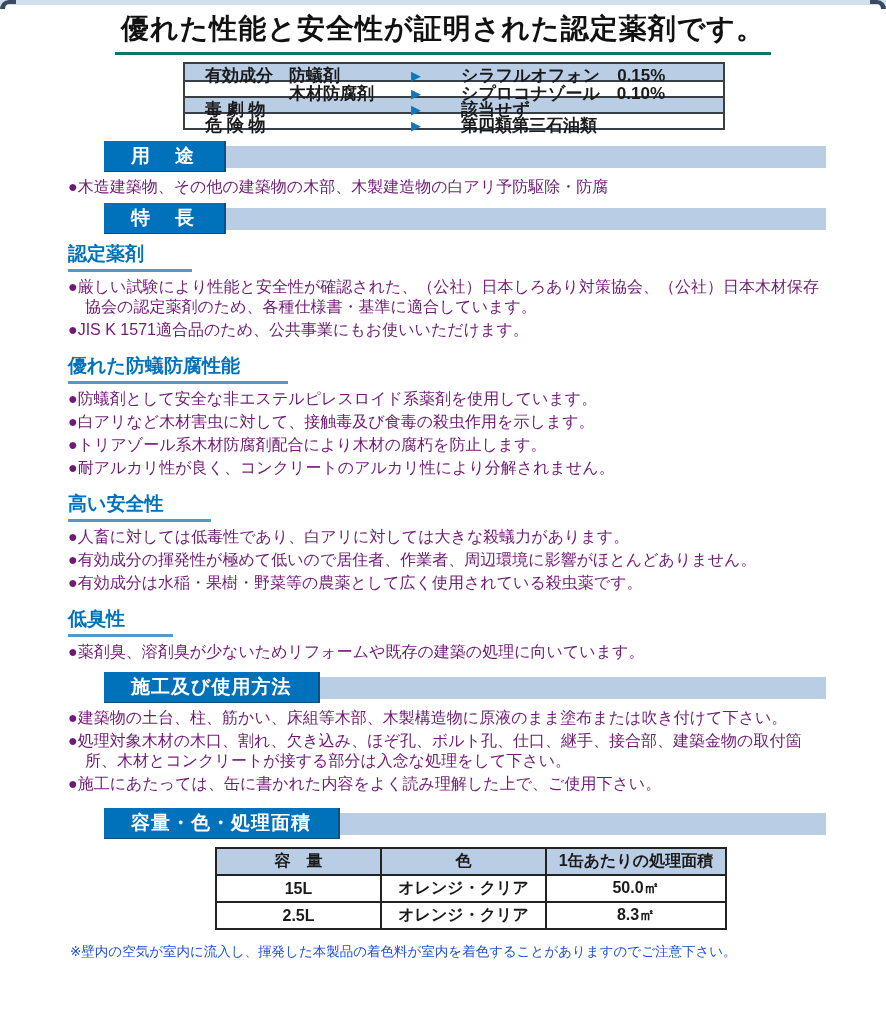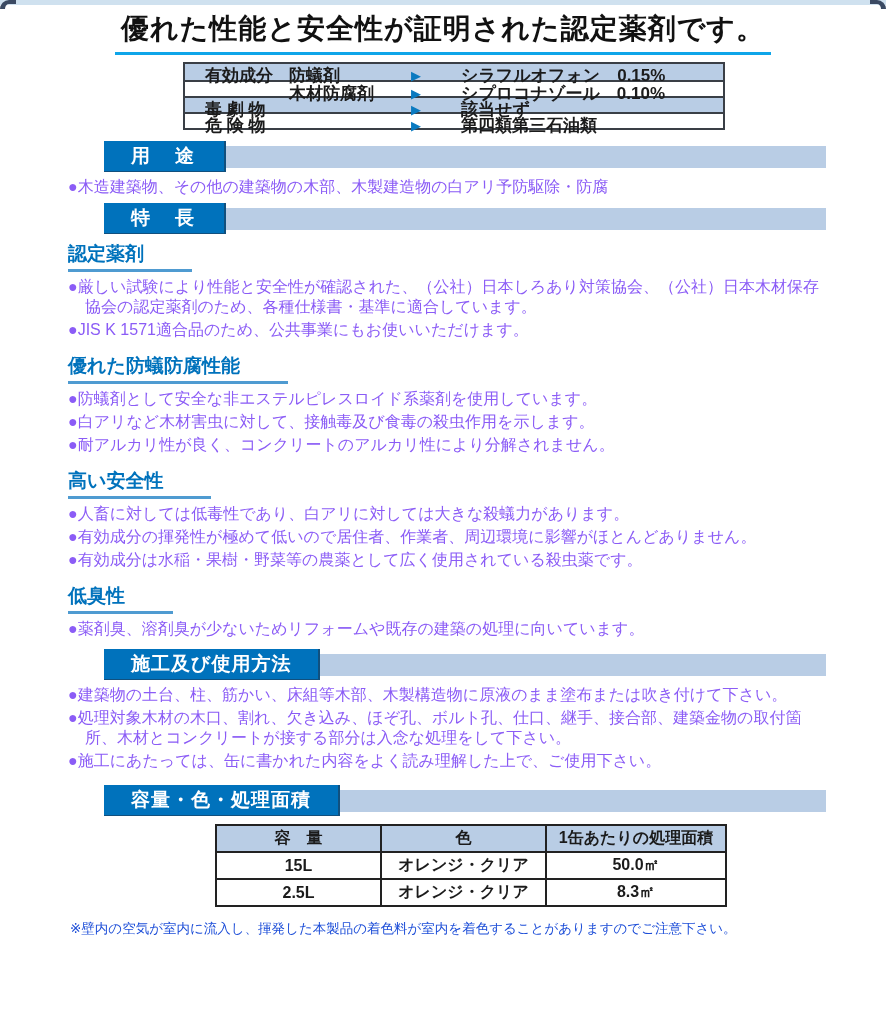--- a/index.html
+++ b/index.html
@@ -12,21 +12,21 @@
   }
   .top-strip { height: 5px; background: #cfe1ef; position: relative; }
   .corner { position: absolute; top: 0; width: 16px; height: 9px; }
   .corner.left  { left: 0;  border-left: 5px solid #3b4a63; border-top: 4px solid #3b4a63; border-top-left-radius: 12px; }
   .corner.right { right: 0; border-right: 5px solid #3b4a63; border-top: 4px solid #3b4a63; border-top-right-radius: 12px; }
 
   .title-wrap { text-align: center; margin-top: 5px; }
   .page-title {
     display: inline-block;
     font-size: 28px; font-weight: bold; letter-spacing: 1px; color: #111;
-    border-bottom: 3px solid #0ea5e9;
+    border-bottom: 3px solid #0f766e;
     padding: 0 6px 4px 6px;
   }
 
   
   .spec-table {
     width: 542px; margin: 7px 0 0 183px;
     border: 2px solid #3a3f46;
   }
   .spec-row {
     display: grid;
@@ -46,21 +46,21 @@
     background: #0072bc; color: #ffffff;
     font-size: 19px; font-weight: bold; letter-spacing: 3px;
     height: 31px; display: flex; align-items: center; justify-content: center;
     padding: 0 27px; border-right: 2px solid #11507e; border-bottom: 1px solid #11507e;
     white-space: nowrap;
   }
   .section-fill { flex: 1; height: 22px; background: #b9cde5; }
 
   .content { margin: 0 60px 0 68px; }
 
-  ul.bullets { list-style: none; font-size: 16px; line-height: 20px; margin: 5px 0 6px 0; color: #8b5cf6; }
+  ul.bullets { list-style: none; font-size: 16px; line-height: 20px; margin: 5px 0 6px 0; color: #701a75; }
   ul.bullets li { padding-left: 17px; text-indent: -17px; margin: 3px 0; }
   ul.bullets li::before { content: "●"; }
 
   .subhead {
     display: inline-block;
     color: #0072bc; font-size: 19px; font-weight: bold;
     border-bottom: 3px solid #4f9bd1;
     padding: 0 48px 2px 0;
     margin: 7px 0 0 0;
   }
@@ -136,20 +136,21 @@
   <div class="subhead">認定薬剤</div>
   <ul class="bullets">
     <li>厳しい試験により性能と安全性が確認された、（公社）日本しろあり対策協会、（公社）日本木材保存協会の認定薬剤のため、各種仕様書・基準に適合しています。</li>
     <li>JIS K 1571適合品のため、公共事業にもお使いいただけます。</li>
   </ul>
 
   <div class="subhead">優れた防蟻防腐性能</div>
   <ul class="bullets">
     <li>防蟻剤として安全な非エステルピレスロイド系薬剤を使用しています。</li>
     <li>白アリなど木材害虫に対して、接触毒及び食毒の殺虫作用を示します。</li>
+    <li>トリアゾール系木材防腐剤配合により木材の腐朽を防止します。</li>
     <li>耐アルカリ性が良く、コンクリートのアルカリ性により分解されません。</li>
   </ul>
 
   <div class="subhead">高い安全性</div>
   <ul class="bullets">
     <li>人畜に対しては低毒性であり、白アリに対しては大きな殺蟻力があります。</li>
     <li>有効成分の揮発性が極めて低いので居住者、作業者、周辺環境に影響がほとんどありません。</li>
     <li>有効成分は水稲・果樹・野菜等の農薬として広く使用されている殺虫薬です。</li>
   </ul>
 

